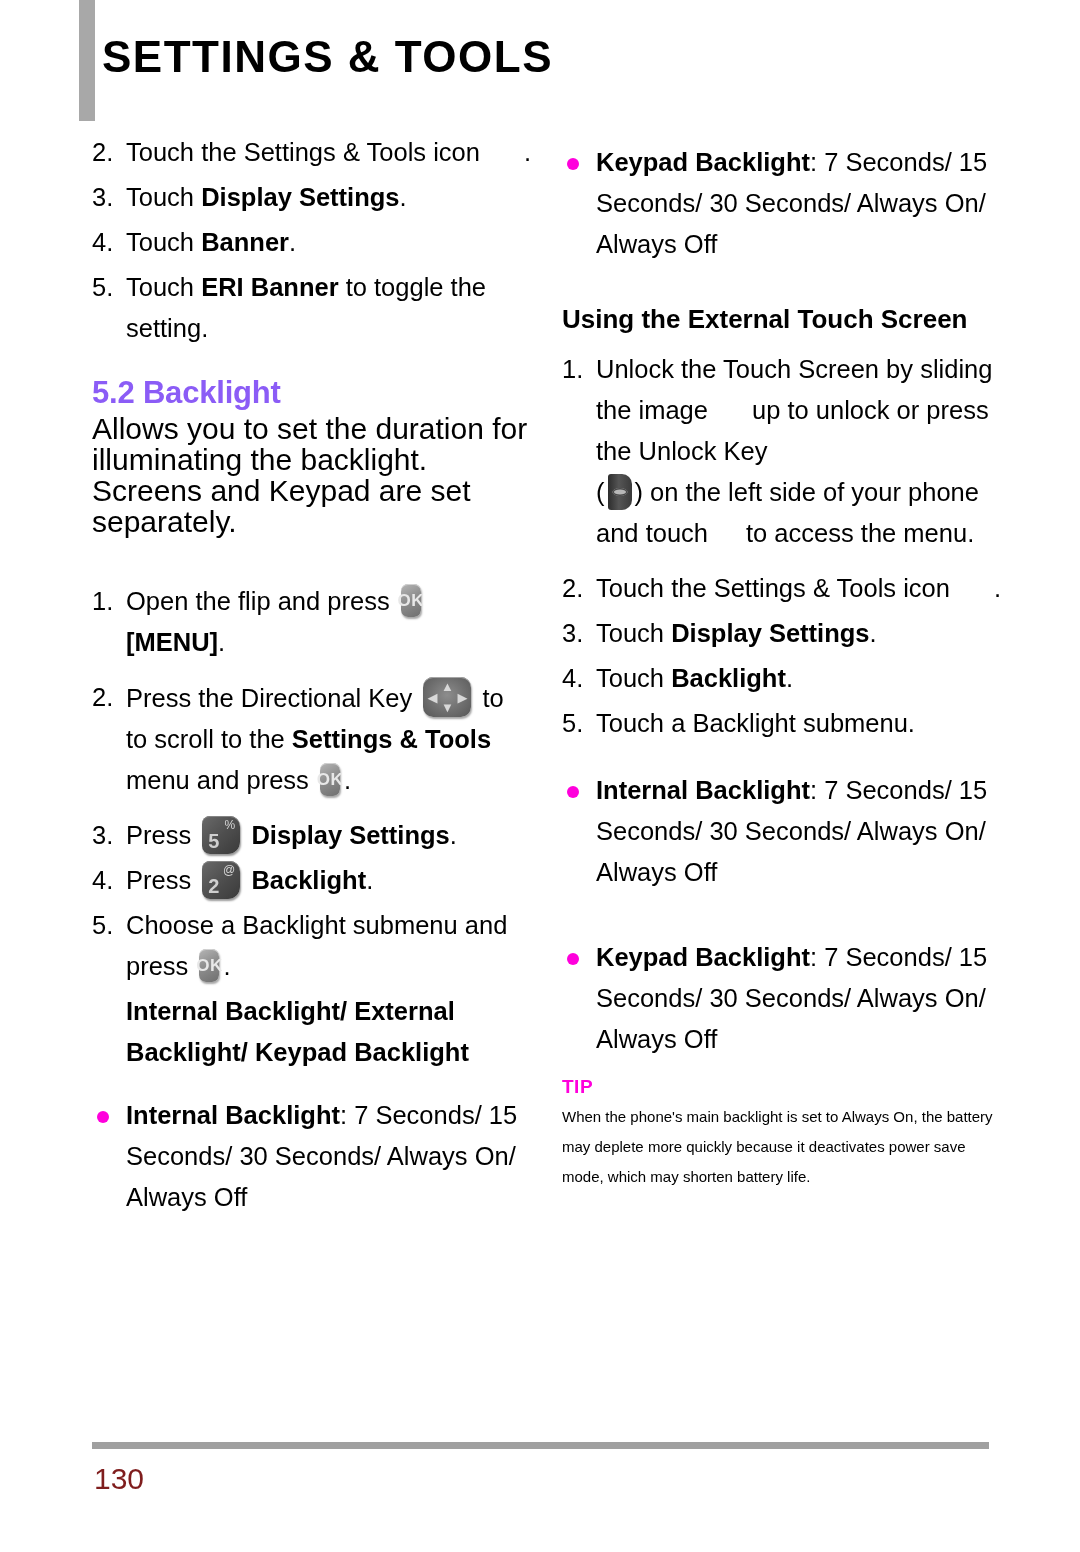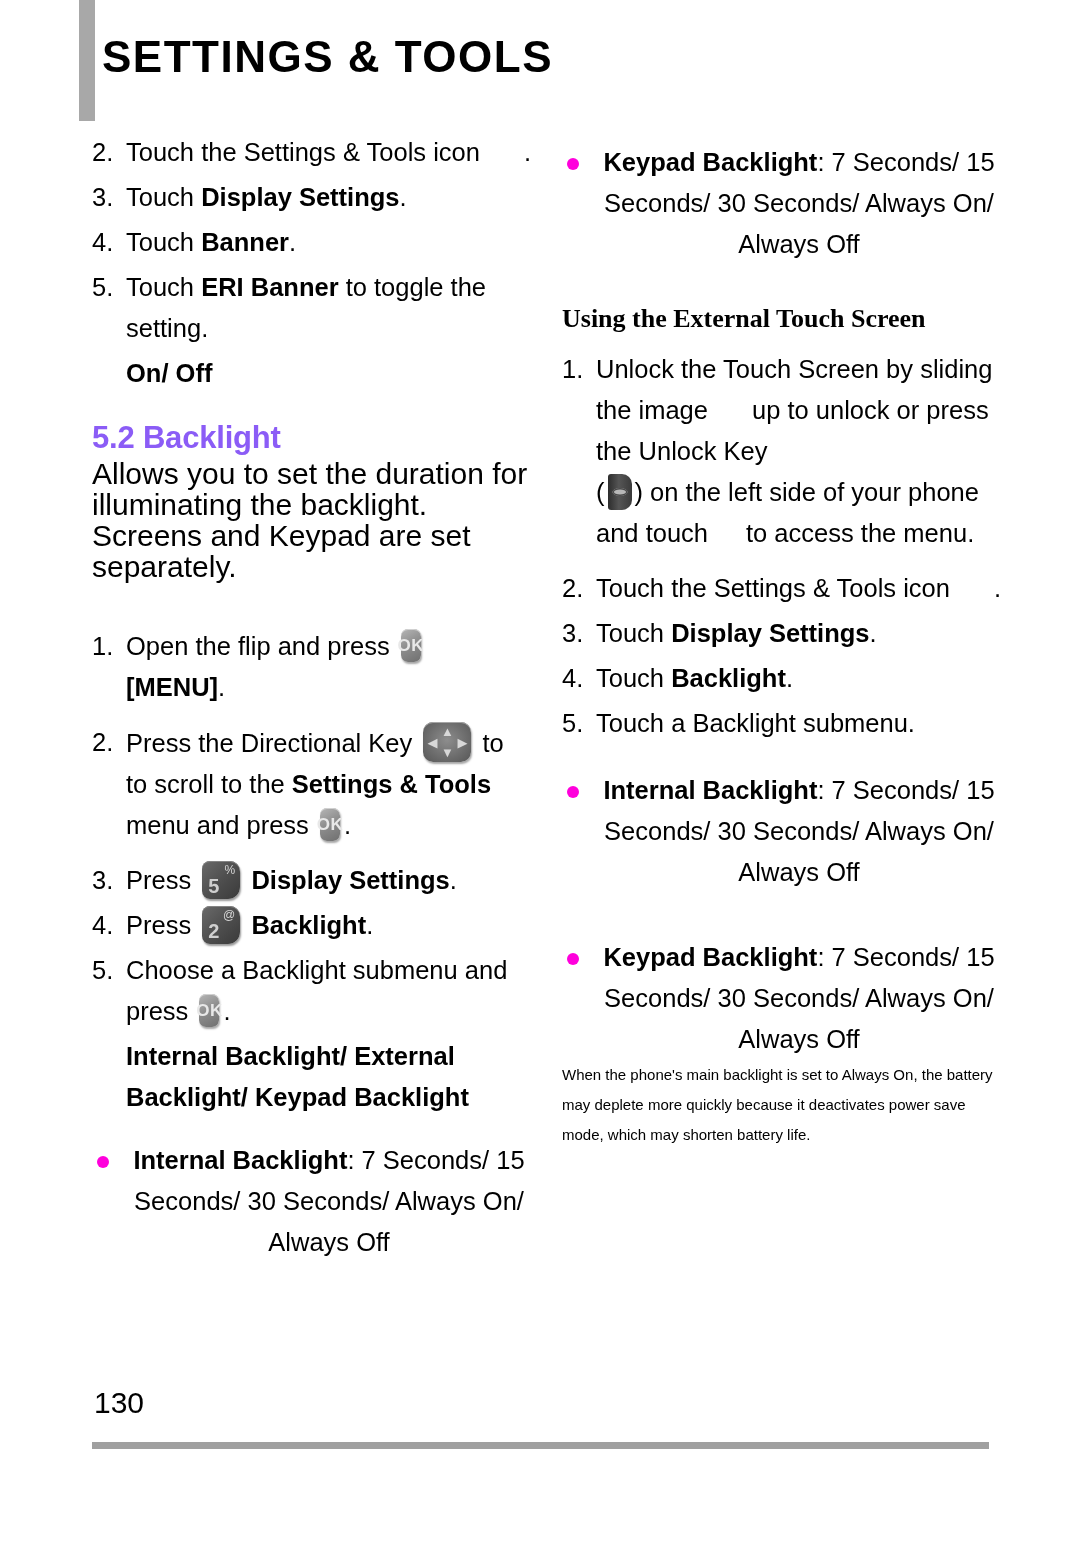--- a/index.html
+++ b/index.html
@@ -82,21 +82,20 @@
     font-weight: bold;
     color: #8b5cf6;
     letter-spacing: -0.2px;
     margin: 26px 0 2px 0;
   }
 
   .sub-heading {
     font-size: 26px;
     font-weight: bold;
     line-height: 40px;
-    font-family: Liberation Serif, serif;
   }
 
   .bullet {
     display: flex;
     font-size: 25.5px;
     line-height: 41px;
   }
   .bullet .dot {
     flex: 0 0 34px;
     width: 34px;
@@ -105,21 +104,21 @@
   .bullet .dot::before {
     content: "";
     position: absolute;
     left: 5px;
     top: 16px;
     width: 12px;
     height: 12px;
     border-radius: 50%;
     background: #ff00dc;
   }
-  .bullet .body { flex: 1 1 auto; text-align: center; }
+  .bullet .body { flex: 1 1 auto; }
 
   
   .sp-sm { height: 10px; }
   .sp-md { height: 22px; }
   .sp-lg { height: 34px; }
 
   
   .key {
     display: inline-block;
     vertical-align: -7px;
@@ -243,23 +242,23 @@
     position: absolute;
     left: 92px;
     top: 1442px;
     width: 897px;
     height: 7px;
     background: #a0a0a0;
   }
   .footer-num {
     position: absolute;
     left: 94px;
-    top: 1386px;
+    top: 1462px;
     font-size: 30px;
-    color: #000000;
+    color: #7f1d1d;
   }
 </style>
 </head>
 <body>
 
 <div class="page">
 
   <div class="header-bar"></div>
   <div class="page-title">SETTINGS &amp; TOOLS</div>
 
@@ -278,21 +277,20 @@
     <div class="step">
       <div class="num">4.</div>
       <div class="body"><span>Touch </span><b>Banner</b><span>.</span></div>
     </div>
 
     <div class="step">
       <div class="num">5.</div>
       <div class="body"><span>Touch </span><b>ERI Banner</b><span> to toggle the setting.</span></div>
     </div>
 
-    <div class="sub-indent b">On/ Off</div>
 
     <div class="section-heading">5.2 Backlight</div>
 
     <div class="para">Allows you to set the duration for illuminating the backlight. Screens and Keypad are set separately.</div>
 
     <div class="sp-lg"></div>
     <div class="sp-sm"></div>
 
     <div class="step">
       <div class="num">1.</div>
@@ -411,20 +409,21 @@
     <div class="sp-md"></div>
 
 
     <div class="sp-md"></div>
 
     <div class="bullet">
       <div class="dot"></div>
       <div class="body"><b>Keypad Backlight</b><span>: </span><span>7 Seconds/ 15 Seconds/ 30 Seconds/ Always On/ Always Off</span></div>
     </div>
 
+    <div class="tip-label">TIP</div>
     <div class="tip-body">When the phone's main backlight is set to Always On, the battery may deplete more quickly because it deactivates power save mode, which may shorten battery life.</div>
 
   </div>
 
   <div class="footer-rule"></div>
   <div class="footer-num">130</div>
 
 </div>
 
 </body></html>

